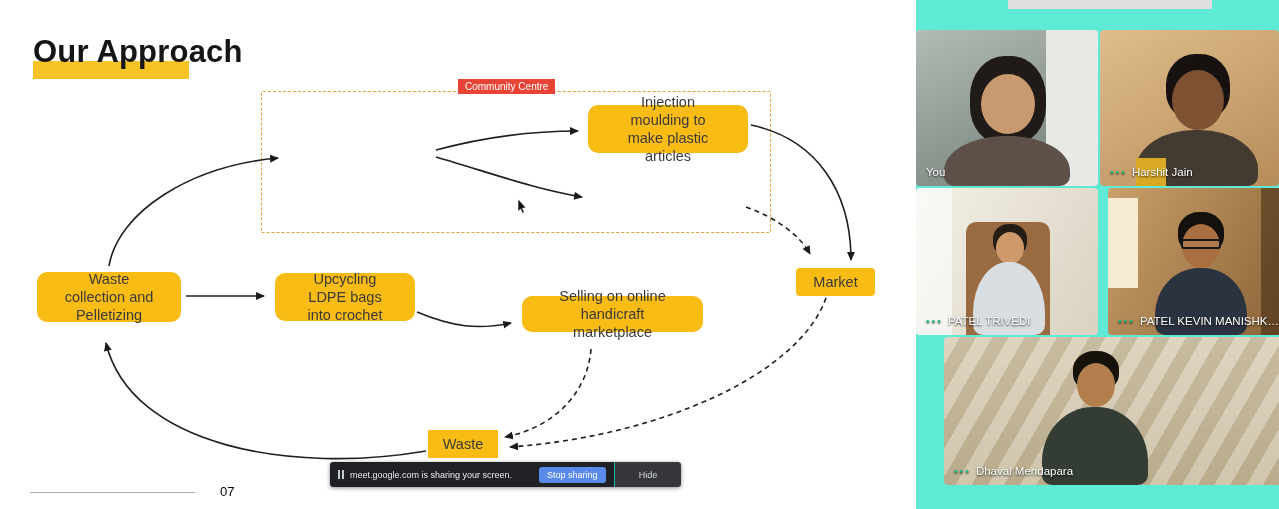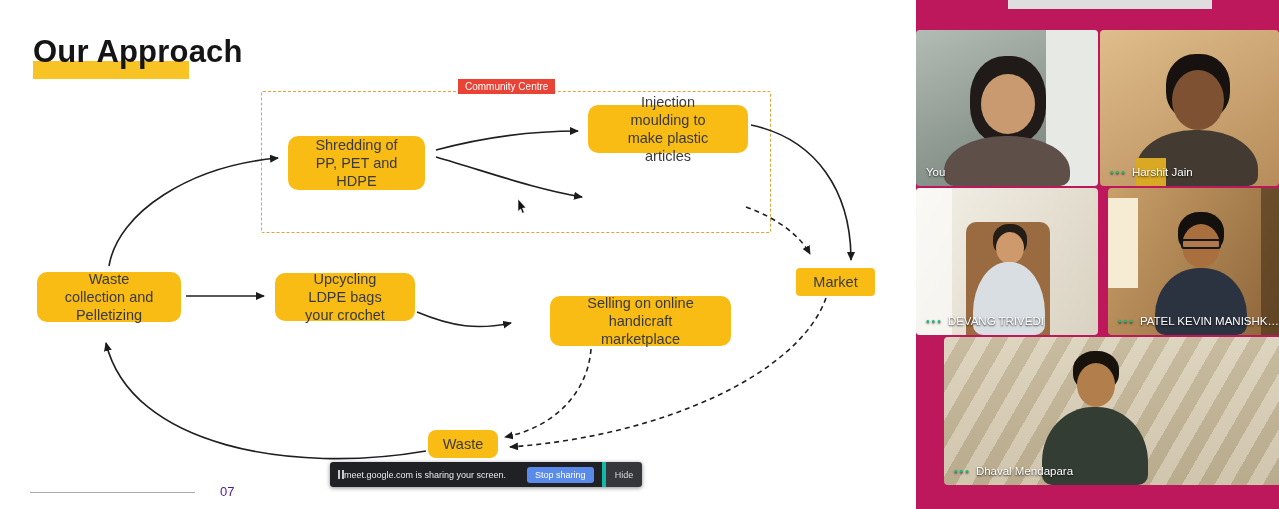--- a/index.html
+++ b/index.html
@@ -16,41 +16,41 @@
 
   .community-box { position:absolute; left:261px; top:91px; width:510px; height:142px; border:1.5px dashed var(--dash,#E2A23B); border-radius:2px; }
   .community-label { position:absolute; left:458px; top:79px; background:var(--label-bg,#E94335); color:#fff; font-size:10px; padding:2px 7px; z-index:3; }
 
   .node { position:absolute; background:var(--node-fill,#F9BC15); border-radius:10px; display:flex; align-items:center; justify-content:center; text-align:center; font-size:14.5px; color:#3a3a3a; padding:4px 24px; line-height:1.25; z-index:2; }
   #n-collection { left:37px;  top:272px; width:144px; height:50px; }
   #n-shredding  { left:288px; top:136px; width:137px; height:54px; }
   #n-injection  { left:588px; top:105px; width:160px; height:48px; }
   #n-pelletizing{ left:592px; top:179px; width:150px; height:45px; }
   #n-upcycling  { left:275px; top:273px; width:140px; height:48px; }
-  #n-selling    { left:522px; top:296px; width:181px; height:50px;margin-left:28px; }
+  #n-selling    { left:522px; top:296px; width:181px; height:36px; }
   #n-market     { left:796px; top:268px; width:79px;  height:28px; border-radius:4px; }
-  #n-waste      { left:428px; top:430px; width:70px;  height:28px; border-radius:8px; }
+  #n-waste      { left:428px; top:430px; width:70px;  height:28px; border-radius:0; }
 
   #arrows { position:absolute; left:0; top:0; width:916px; height:509px; z-index:1; pointer-events:none; }
   #arrows path.solid  { fill:none; stroke:#1f1f1f; stroke-width:1.6; }
   #arrows path.dashed { fill:none; stroke:#1f1f1f; stroke-width:1.6; stroke-dasharray:5 4; }
 
   .slide-footline { position:absolute; left:30px; top:492px; width:165px; height:1px; background:#a9a9a9; }
-  .page-number { position:absolute; left:220px; top:484px; font-size:13px; color:#4c1d95; }
+  .page-number { position:absolute; left:220px; top:484px; font-size:13px; color:#000000; }
 
   
   .share-bar { position:absolute; left:330px; top:462px; height:25px; display:flex; align-items:stretch; z-index:5;
                border-radius:3px; overflow:hidden; box-shadow:0 1px 4px rgba(0,0,0,.45); font-size:9px; }
-  .sb-main { background:#202124; color:#e8eaed; display:flex; align-items:center; padding:0 8px; white-space:nowrap; }
+  .sb-main { background:#202124; color:#e8eaed; display:flex; align-items:center; gap:6px; padding:0 8px; white-space:nowrap; }
   .pause-icon { width:6px; height:9px; border-left:2px solid #c7cace; border-right:2px solid #c7cace; display:inline-block; }
   .sb-stop { background:#5b8bea; color:#fff; border:none; border-radius:3px; padding:3px 8px; font-size:9px; cursor:pointer; white-space:nowrap; font-family:inherit;margin-left:21px; }
-  .sb-hide { background:#35373b; color:#d6d9dd; display:flex; align-items:center; padding:0 9px; border-left:4px solid #14b8a6; cursor:pointer; }
+  .sb-hide { background:#35373b; color:#d6d9dd; display:flex; align-items:center; padding:0 24px; border-left:1px solid #14b8a6; cursor:pointer; }
 
   
-  #panel { position:absolute; left:916px; top:0; width:363px; height:509px; background:#be185d; }
+  #panel { position:absolute; left:916px; top:0; width:363px; height:509px; background:#5eead4; }
   .tile { position:absolute; overflow:hidden; border-radius:4px; cursor:pointer; }
   .bg-el, .p-hair, .p-face, .p-torso, .p-glasses { position:absolute; }
   .p-hair  { border-radius:46% 46% 42% 42%; }
   .p-face  { border-radius:50%; }
   .p-torso { border-radius:48% 48% 10px 10px / 70% 70% 10px 10px; }
   .p-glasses { border:2px solid #15151a; border-radius:3px; background:rgba(255,255,255,.07); }
   .tile-label { position:absolute; left:10px; bottom:8px; display:flex; align-items:center; gap:5px; color:#fff;
                 font-size:11.5px; text-shadow:0 1px 2px rgba(0,0,0,.85); white-space:nowrap; }
   .speak-dots { color:#10c07e; font-size:6px; letter-spacing:2px; line-height:1; }
 </style>
@@ -80,23 +80,22 @@
       <path class="dashed" d="M746,207 C779,219 800,236 810,254" marker-end="url(#ah)"></path>
       <path class="solid" d="M186,296 L264,296" marker-end="url(#ah)"></path>
       <path class="solid" d="M417,312 C453,327 478,330 511,323" marker-end="url(#ah)"></path>
       <path class="dashed" d="M591,349 C588,391 556,427 505,437" marker-end="url(#ah)"></path>
       <path class="dashed" d="M826,298 C799,374 662,436 510,447" marker-end="url(#ah)"></path>
       <path class="solid" d="M426,451 C293,474 131,447 106,343" marker-end="url(#ah)"></path>
       <path d="M518,199 L518,211.5 L520.6,209 L522.4,213.3 L524.3,212.4 L522.5,208.2 L526,207.8 Z" fill="#111" stroke="#fff" stroke-width="0.6"></path>
     </svg>
 
     <div class="node" id="n-collection">Waste collection and Pelletizing</div>
-    <div class="node" id="n-shredding">Shredding of PP, PET and HDPE</div>
     <div class="node" id="n-injection">Injection moulding to make plastic articles</div>
-    <div class="node" id="n-upcycling">Upcycling LDPE bags your crochet</div>
+    <div class="node" id="n-upcycling">Upcycling LDPE bags into crochet</div>
     <div class="node" id="n-selling">Selling on online handicraft marketplace</div>
     <div class="node" id="n-market">Market</div>
     <div class="node" id="n-waste">Waste</div>
 
     <div class="slide-footline"></div>
     <div class="page-number">07</div>
 
     <div class="share-bar">
       <div class="sb-main">
         <span class="pause-icon"></span>
@@ -133,21 +132,21 @@
     </div>
 
     <div class="tile" style="left:0;top:188px;width:182px;height:147px;background:linear-gradient(120deg,#f4f0e6,#d9d2c2);">
       <div class="bg-el" style="left:0;top:0;width:36px;height:100%;background:rgba(255,255,255,.6);"></div>
       <div class="bg-el" style="left:50px;top:34px;width:84px;height:113px;background:#9a6b40;border-radius:10px 10px 0 0;"></div>
       <div class="p-hair" style="left:77px;top:36px;width:34px;height:32px;background:#241d16;"></div>
       <div class="p-face" style="left:80px;top:44px;width:28px;height:32px;background:#cf9a6b;"></div>
       <div class="p-torso" style="left:57px;top:74px;width:72px;height:73px;background:#d9dee3;"></div>
       <div class="tile-label">
         <span class="speak-dots">●●●</span>
-        <span>DEVANG TRIVEDI</span>
+        <span>PATEL TRIVEDI</span>
       </div>
     </div>
 
     <div class="tile" style="left:192px;top:188px;width:179px;height:147px;background:linear-gradient(120deg,#c9a069,#8a6237);">
       <div class="bg-el" style="left:0;top:10px;width:30px;height:90px;background:#f6ecd3;"></div>
       <div class="bg-el" style="right:0;top:0;width:26px;height:100%;background:rgba(61,41,19,.55);"></div>
       <div class="p-hair" style="left:70px;top:24px;width:46px;height:42px;background:#14100d;"></div>
       <div class="p-face" style="left:74px;top:36px;width:38px;height:44px;background:#a96f3f;"></div>
       <div class="p-glasses" style="left:73px;top:51px;width:40px;height:10px;"></div>
       <div class="p-torso" style="left:47px;top:80px;width:92px;height:67px;background:#2c3340;"></div>

